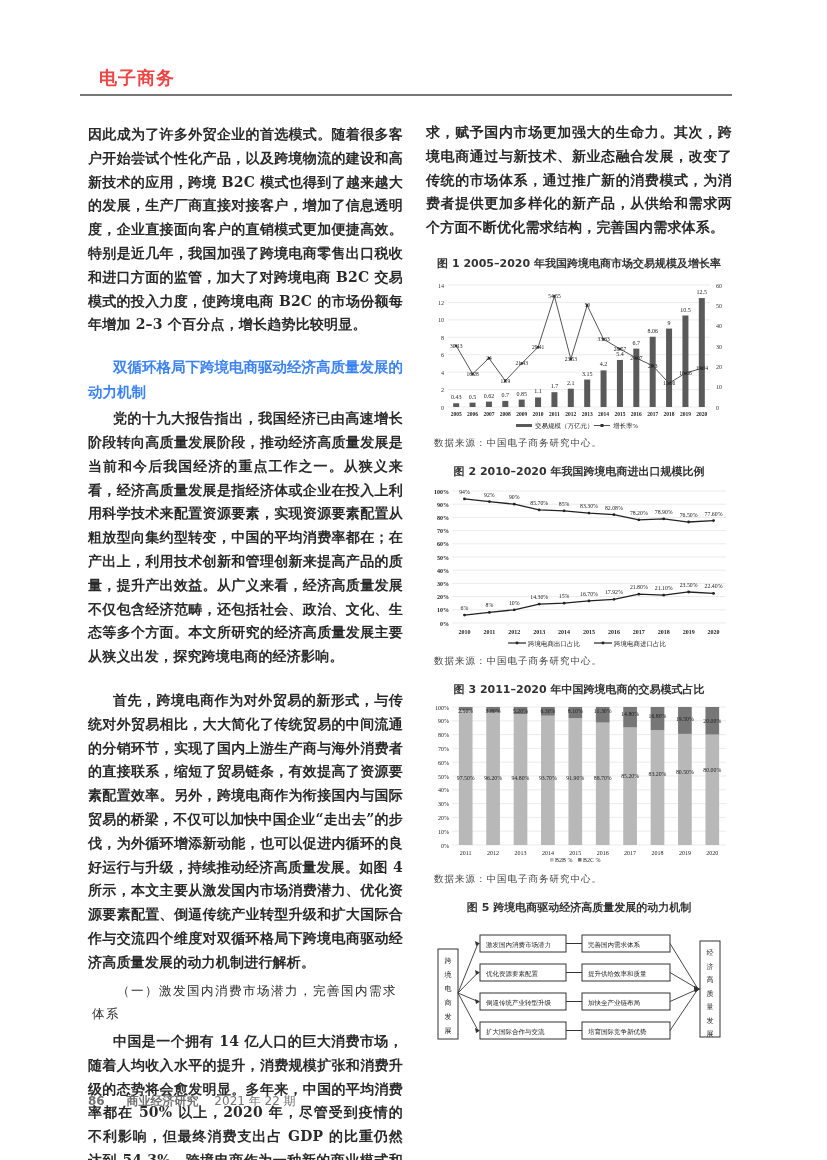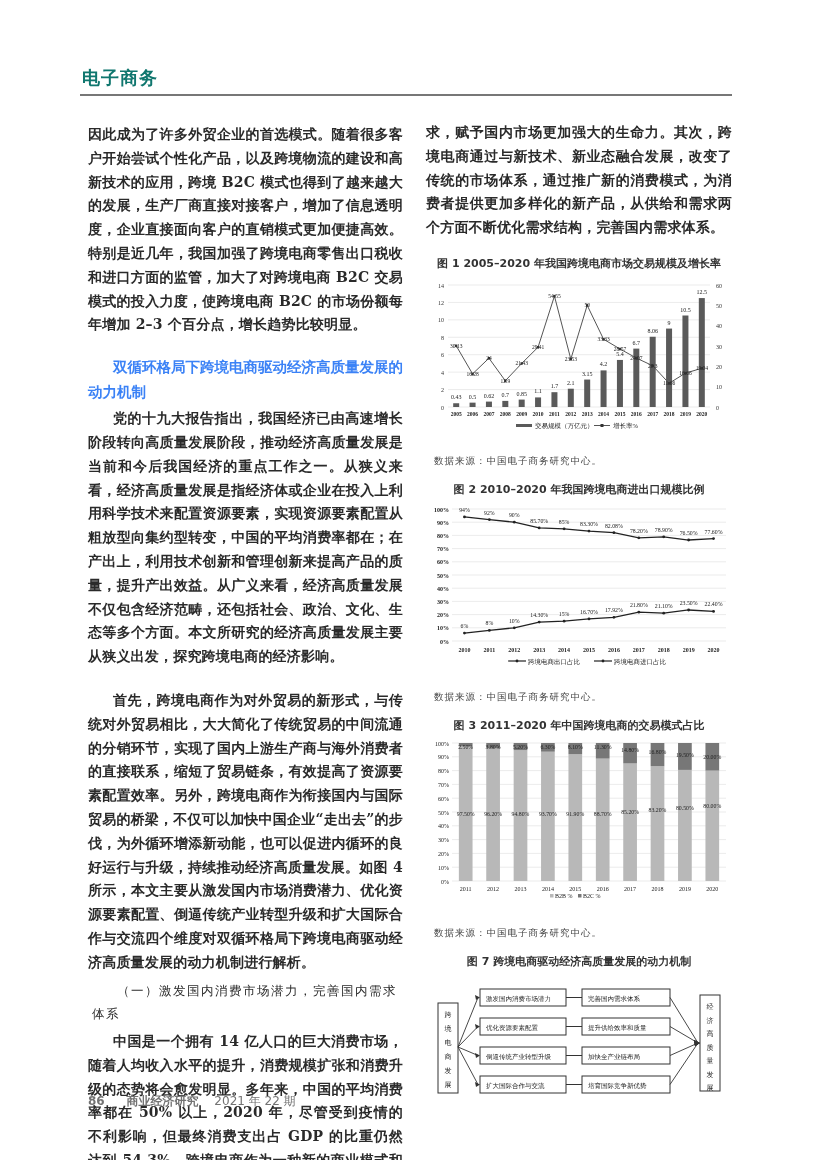--- a/index.html
+++ b/index.html
@@ -1,32 +1,32 @@
 <!DOCTYPE html>
 <html><head>
 <meta charset="utf-8">
 <style>
   html, body { margin:0; padding:0; background:#fff; }
   body { width:827px; height:1160px; position:relative; overflow:hidden;
          font-family:"DejaVu Serif","Liberation Serif",serif; color:#2a2a2a; }
   .header { position:absolute; left:80px; top:66px; width:652px; height:28px;
             border-bottom:2px solid #777; }
   .header .title { font-family:"DejaVu Sans","Liberation Sans",sans-serif; font-weight:bold;
-                   font-size:18px; color:#0f766e; letter-spacing:1px; position:absolute; left:2px; top:0; }
+                   font-size:18px; color:#ef4444; letter-spacing:1px; position:absolute; left:19px; top:0; }
   .col-left { position:absolute; left:88px; top:121px; width:315px; }
   .col-right { position:absolute; left:426px; top:121px; width:306px; }
   p.body { margin:0; font-size:14px; line-height:23.8px; text-align:justify; letter-spacing:0.2px;font-weight:bold; }
   p.indent { text-indent:25px; }
   h2.sec { margin:8px 0 2px 0; font-family:"DejaVu Sans","Liberation Sans",sans-serif; font-weight:bold;
            font-size:14.5px; line-height:25px; text-indent:25px; color:#3b82f6; }
   h3.sub { margin:4px; font-size:12.5px; line-height:23.8px; text-indent:25px; font-weight:normal;
            letter-spacing:1.5px; }
   .fig-title { text-align:center; font-family:"DejaVu Sans","Liberation Sans",sans-serif;
                font-weight:bold; font-size:11px; color:#333; margin:0; }
-  .source { font-size:9.5px; color:#444; letter-spacing:1px; margin:20px 0 0 8px; }
+  .source { font-size:9.5px; color:#444; letter-spacing:1px; margin:2px 0 0 8px; }
   svg text { font-family:"Liberation Serif","DejaVu Serif",serif; }
   .footer { position:absolute; left:88px; top:1093px; font-size:12px;
             font-family:"DejaVu Sans","Liberation Sans",sans-serif; color:#737373; }
   .footer .pg { font-weight:bold; margin-right:18px; }
   .footer .jn { font-weight:bold; margin-right:12px; }
 </style>
 </head>
 <body>
 
 <div class="header">
@@ -330,21 +330,21 @@
         <text x="286.3" y="154" font-size="6" text-anchor="middle" fill="#222">2020</text>
         <rect x="124" y="157" width="3.5" height="3.5" fill="#b8b8b8"></rect>
         <text x="129" y="161" font-size="6" fill="#222">B2B %</text>
         <rect x="152" y="157" width="3.5" height="3.5" fill="#777"></rect>
         <text x="157" y="161" font-size="6" fill="#222">B2C %</text>
       </svg>
     <div class="source">数据来源：中国电子商务研究中心。</div>
   </div>
 
   <div style="margin-top:14px">
-    <p class="fig-title">图 7  跨境电商驱动经济高质量发展的动力机制</p>
+    <p class="fig-title">图 5  跨境电商驱动经济高质量发展的动力机制</p>
     <svg id="fig4" width="306" height="135" style="display:block;margin-top:6px">
         <rect x="12" y="28" width="20" height="90" fill="#fff" stroke="#333" stroke-width="1"></rect>
         <text x="22" y="42" font-size="7" text-anchor="middle" fill="#222">跨</text>
         <text x="22" y="56" font-size="7" text-anchor="middle" fill="#222">境</text>
         <text x="22" y="70" font-size="7" text-anchor="middle" fill="#222">电</text>
         <text x="22" y="84" font-size="7" text-anchor="middle" fill="#222">商</text>
         <text x="22" y="98" font-size="7" text-anchor="middle" fill="#222">发</text>
         <text x="22" y="112" font-size="7" text-anchor="middle" fill="#222">展</text>
         <rect x="274" y="20" width="20" height="96" fill="#fff" stroke="#333" stroke-width="1"></rect>
         <text x="284" y="34" font-size="7" text-anchor="middle" fill="#222">经</text>

